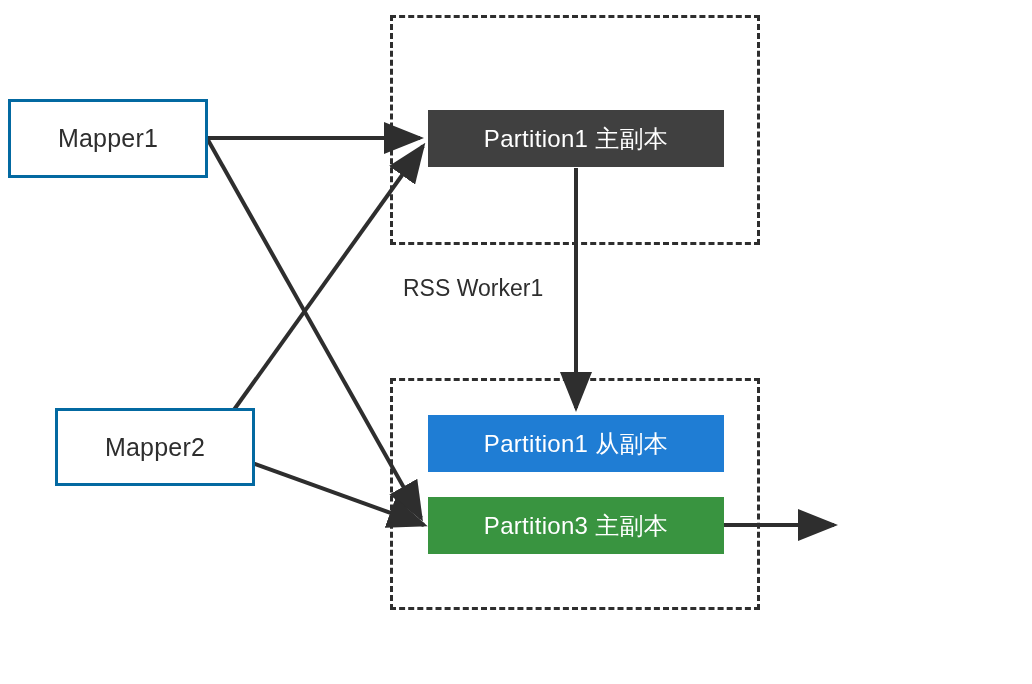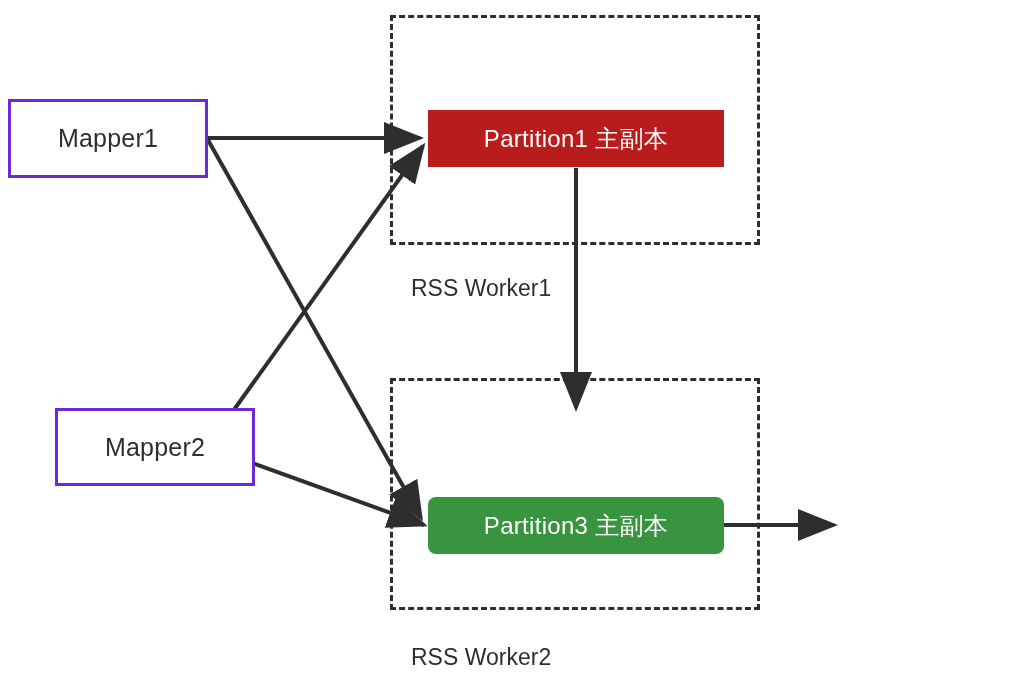--- a/index.html
+++ b/index.html
@@ -27,36 +27,35 @@
   .node-box {
     position: absolute;
     box-sizing: border-box;
     display: flex;
     align-items: center;
     justify-content: center;
     text-align: center;
   }
   .mapper-box {
     background: #ffffff;
-    border: 3px solid #6d28d9;
+    border: 3px solid #0369a1;
     color: #2e2e2e;
     font-size: 25px;
     letter-spacing: 0.2px;
   }
   .partition-box {
     color: #ffffff;
     font-size: 24px;
     letter-spacing: 0.3px;
   }
   .worker-label {
     position: absolute;
     color: #2e2e2e;
     font-size: 23px;
     white-space: nowrap;
-    margin-left: 8px;
   }
   .dashed-container {
     position: absolute;
     box-sizing: border-box;
     border: 3px dashed #2e2e2e;
     background: transparent;
   }
 </style>
 </head>
 <body>
@@ -88,27 +87,29 @@
   <div class="dashed-container" style="left:390px; top:378px; width:370px; height:232px;"></div>
 
   <div class="node-box mapper-box" style="left:8px; top:99px; width:200px; height:79px;">
     <span>Mapper1</span>
   </div>
 
   <div class="node-box mapper-box" style="left:8px; top:408px; width:200px; height:78px;margin-left:47px;">
     <span>Mapper2</span>
   </div>
 
-  <div class="node-box partition-box" style="left:428px; top:110px; width:296px; height:57px; background:#b91c1c;">
+  <div class="node-box partition-box" style="left:428px; top:110px; width:296px; height:57px; background:#404040;">
     <span>Partition1 主副本</span>
   </div>
 
+  <div class="node-box partition-box" style="left:428px; top:415px; width:296px; height:57px; background:#1f7dd4;">
+    <span>Partition1 从副本</span>
+  </div>
 
-  <div class="node-box partition-box" style="left:428px; top:497px; width:296px; height:57px; background:#399440;border-radius:8px;">
+  <div class="node-box partition-box" style="left:428px; top:497px; width:296px; height:57px; background:#399440;">
     <span>Partition3 主副本</span>
   </div>
 
   <div class="worker-label" style="left:403px; top:275px;">RSS Worker1</div>
 
-  <div class="worker-label" style="left:403px; top:644px;">RSS Worker2</div>
 
 
 </div>
 
 </body></html>

